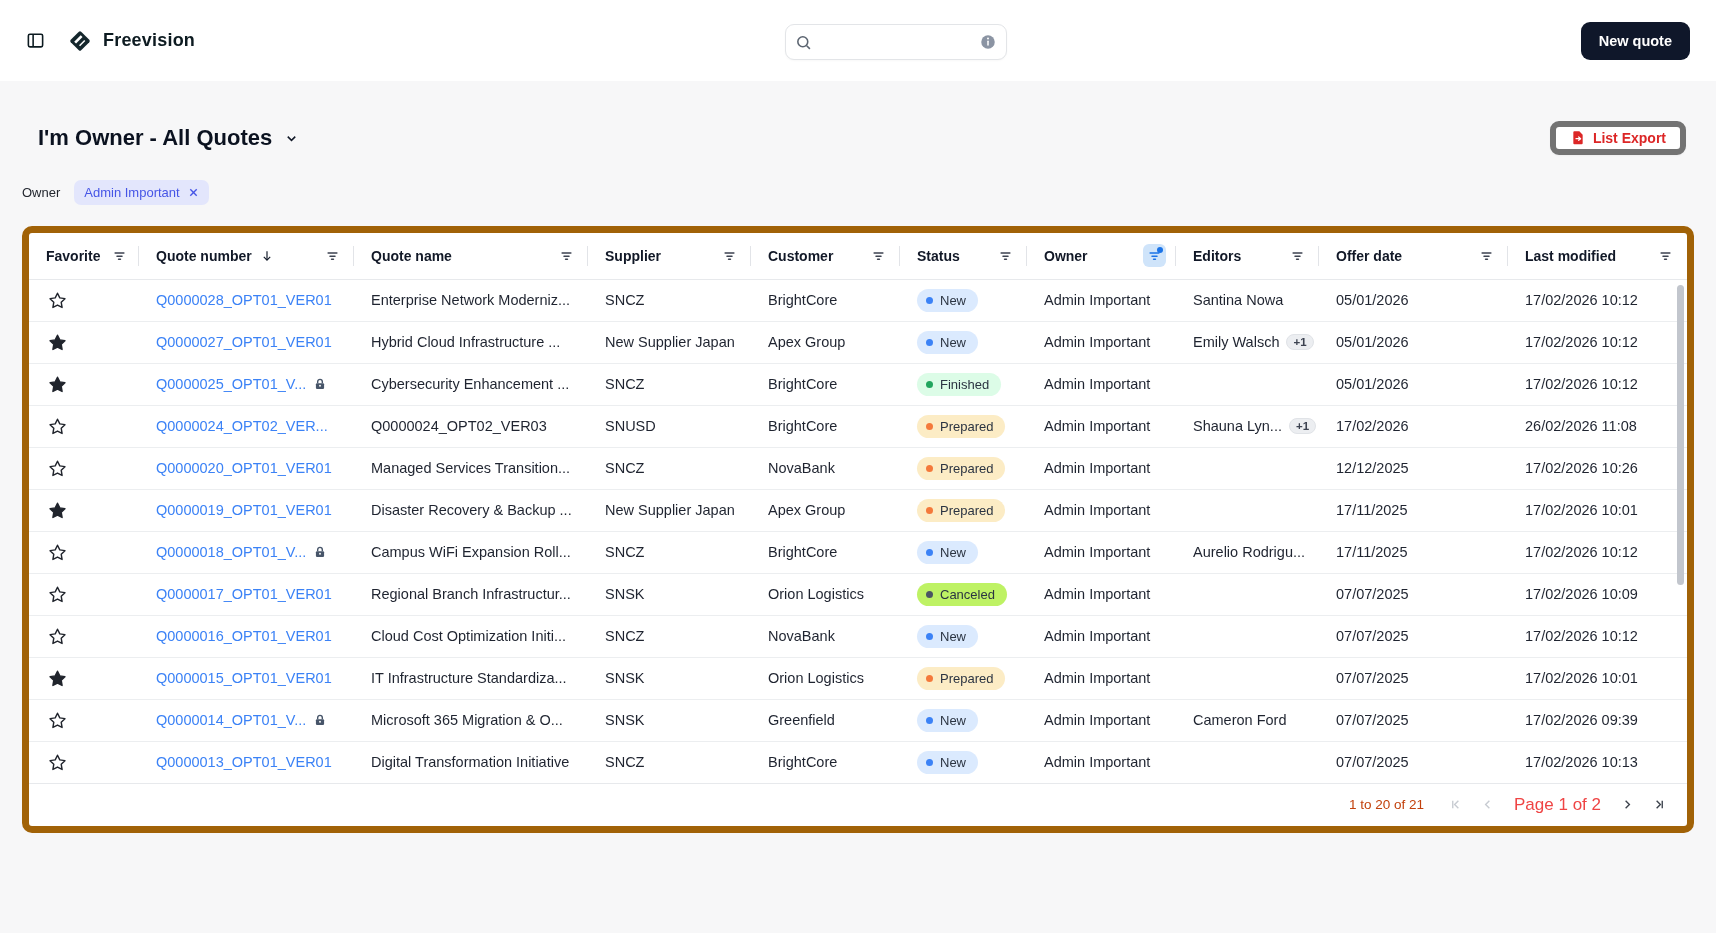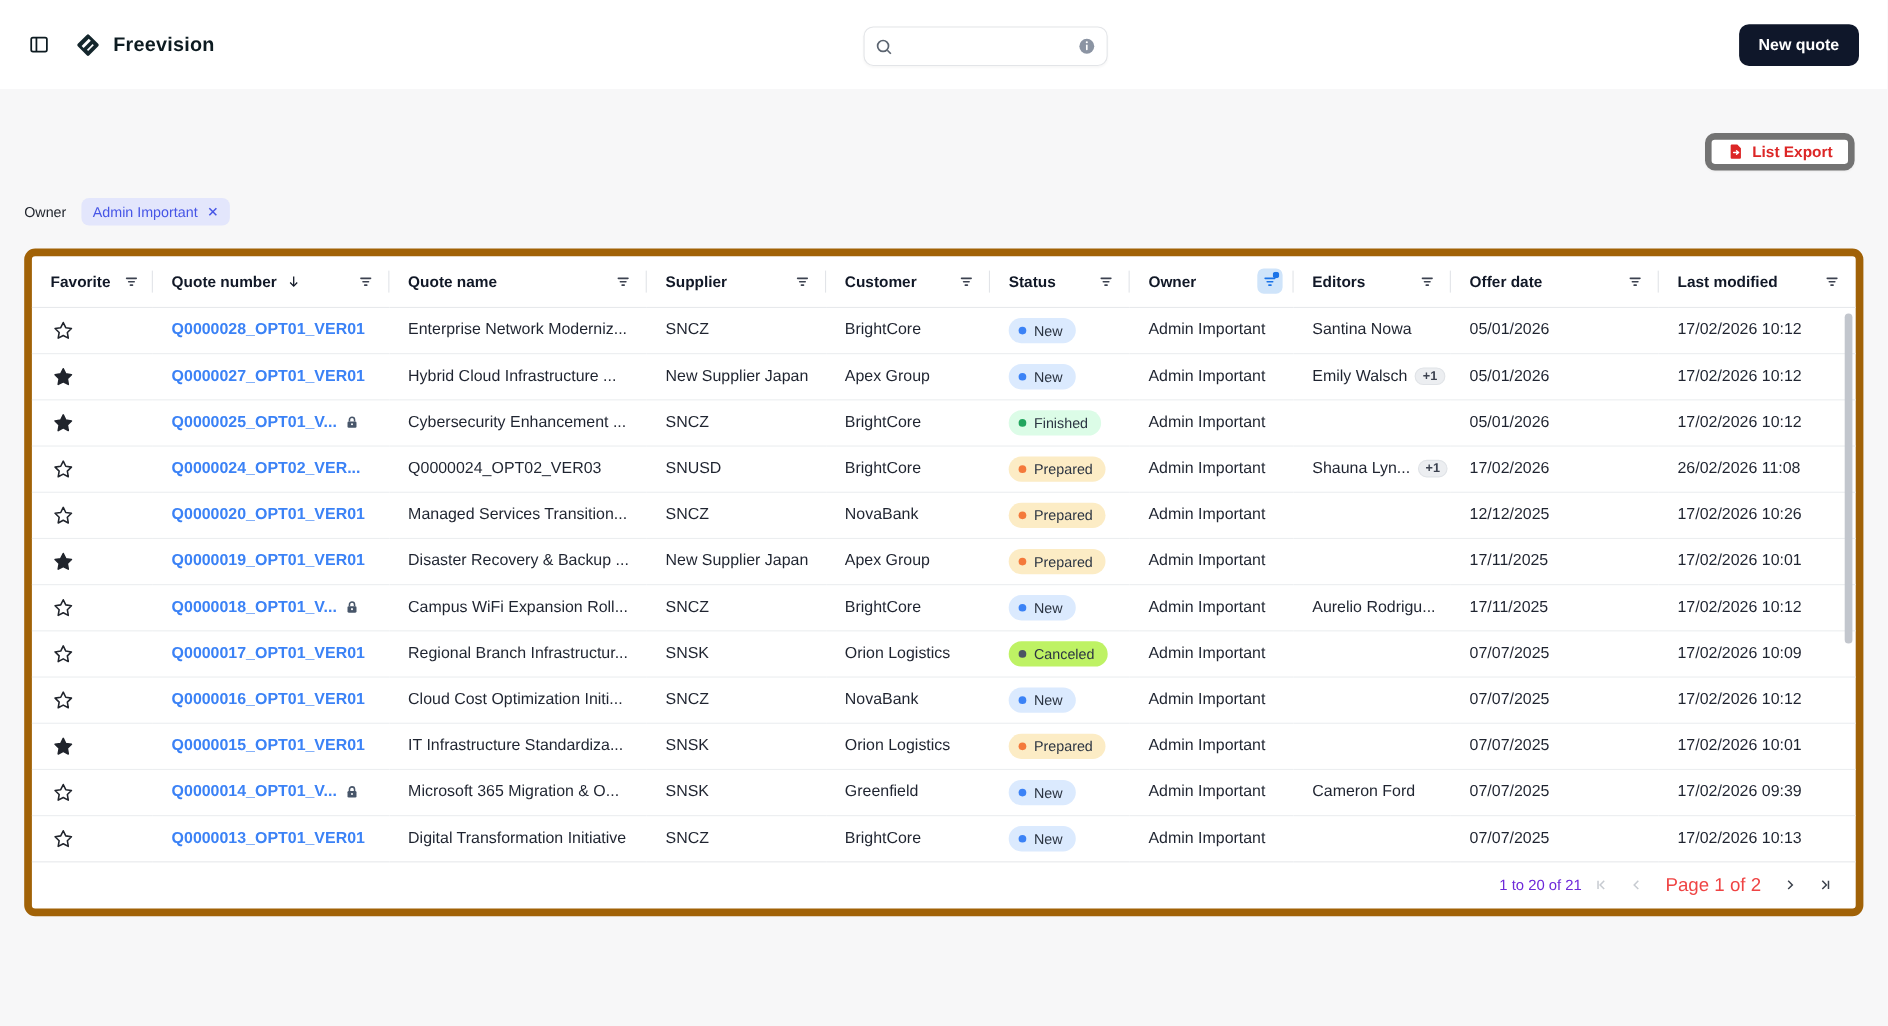--- a/index.html
+++ b/index.html
@@ -42,42 +42,42 @@
     border-bottom:1px solid #e7e9ec; position:relative; }
   thead th .th-inner { display:flex; align-items:center; gap:8px; }
   thead th .sep { position:absolute; right:0; top:13px; height:20px; width:1px; background:#e2e4e8; }
   thead th:last-child .sep { display:none; }
   .filter-btn { margin-left:auto; background:none; border:none; cursor:pointer; padding:4px; border-radius:6px; display:flex; }
   .filter-btn.active { background:#cfe4fa; position:relative; }
   tbody td { height:42px; font-size:14.5px; color:#1f2430; padding:0 10px 0 17px; border-bottom:1px solid #eceef0;
     white-space:nowrap; overflow:hidden; text-overflow:ellipsis; }
   tbody tr:last-child td { border-bottom:1px solid #e7e9ec; }
   .star-btn { background:none; border:none; cursor:pointer; display:flex; padding:2px; }
-  .qnum { color:#3b82f6; font-weight:700; text-decoration:none; cursor:pointer; }
+  .qnum { color:#3b82f6; font-weight:400; text-decoration:none; cursor:pointer; }
   .qcell { display:flex; align-items:center; gap:7px; }
   .lock { display:none; flex:none; }
   tr.locked .lock { display:inline-flex; }
   .badge { display:inline-flex; align-items:center; gap:7px; border-radius:999px; padding:4px 12px 4px 9px;
     font-size:13px; color:#2b3442; font-weight:500; }
   .badge .dot { width:7px; height:7px; border-radius:50%; }
   .badge.new { background:#dbeafe; } .badge.new .dot { background:#3b82f6; }
   .badge.finished { background:#dcfce7; } .badge.finished .dot { background:#22a55e; }
   .badge.prepared { background:#fcecc5;justify-content:center; } .badge.prepared .dot { background:#f4793b; }
   .badge.canceled { background:#bef264; } .badge.canceled .dot { background:#4b5563; }
   .editors-cell { display:flex; align-items:center; gap:7px; }
   .more-badge { display:none; background:#eceef1; border:1px solid #e0e3e7; border-radius:999px; font-size:11.5px;
     color:#3c4250; padding:1px 6px; font-weight:600; }
   tr.has-more .more-badge { display:inline-block; }
 
   
   .vscroll { position:absolute; right:3px; top:52px; width:7px; height:300px; border-radius:4px; background:#c2c6cd; cursor:pointer; }
 
   
   .pager { height:42px; display:flex; align-items:center; justify-content:flex-end; gap:6px; padding:0 16px; }
-  .pager-text { font-size:13.5px; color:#6d28d9; }
+  .pager-text { font-size:13.5px; color:#c2410c; margin-right:14px; }
   .pg-btn { background:none; border:none; display:flex; padding:5px; cursor:pointer; border-radius:6px; }
   .pg-btn.disabled { cursor:default; }
   .pg-btn svg { stroke:#3d434d; }
   .pg-btn.disabled svg { stroke:#c7cbd1; }
   .page-indicator { font-size:17px; color:#ef4444; margin:0 8px; }
 </style>
 </head>
 <body>
 
 <header class="topbar">
@@ -108,20 +108,26 @@
         <circle cx="12" cy="12" r="9" fill="#8b94a3"></circle>
         <rect x="11" y="10" width="2" height="7" rx="1" fill="#fff"></rect>
         <circle cx="12" cy="7.2" r="1.3" fill="#fff"></circle>
       </svg>
   </div>
 
   <button class="new-quote">New quote</button>
 </header>
 
 <div class="page-head">
+  <div class="page-title-wrap">
+    <span class="page-title">I'm Owner - All Quotes</span>
+    <svg width="15" height="15" viewBox="0 0 24 24" fill="none" stroke="#111827" stroke-width="2.4">
+        <polyline points="6 9 12 15 18 9"></polyline>
+      </svg>
+  </div>
   <button class="list-export">
     <svg width="16" height="16" viewBox="0 0 24 24">
       <path d="M6 2h8l5 5v13a1.5 1.5 0 0 1-1.5 1.5h-11A1.5 1.5 0 0 1 5 20V3.5A1.5 1.5 0 0 1 6.5 2z" fill="#dc2626"></path>
       <path d="M9 13h6M13 10.5l3 2.5-3 2.5" stroke="#ffffff" stroke-width="1.8" fill="none" stroke-linecap="round" stroke-linejoin="round"></path>
     </svg>
     <span>List Export</span>
   </button>
 </div>
 
 <div class="filter-row">

